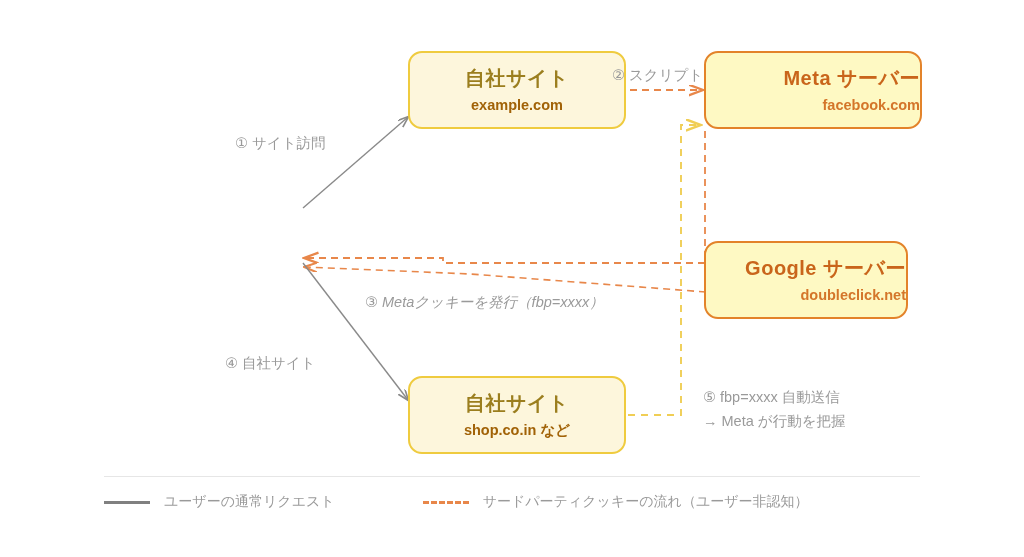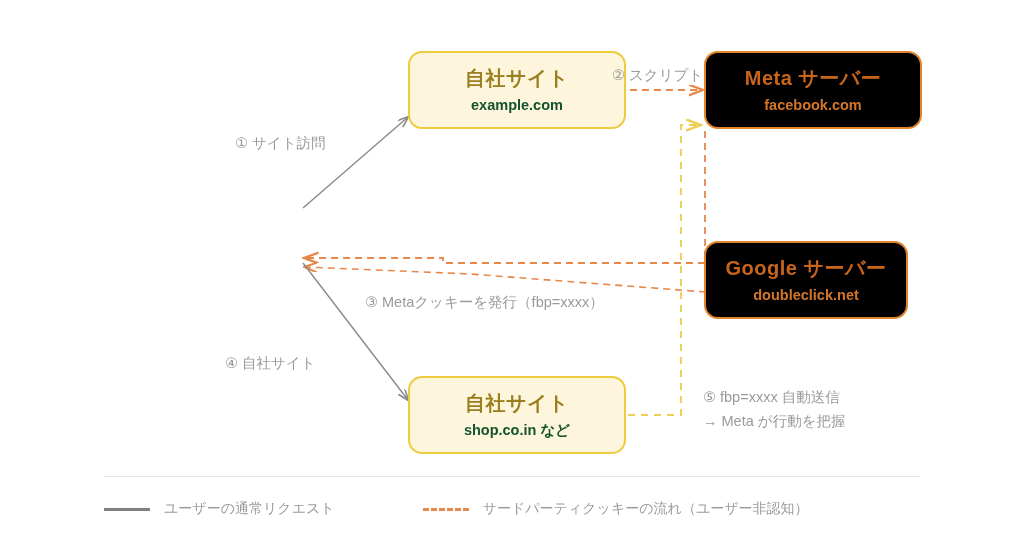--- a/index.html
+++ b/index.html
@@ -42,49 +42,50 @@
     line-height: 1.25;
   }
   .node .sub {
     font-size: 14.5px;
     font-weight: bold;
     margin-top: 6px;
     line-height: 1.2;
   }
   
   .node.orange {
-    background: #000000;
+    background: #fef9c3;
     border: 2.5px solid #e3832a;
+    align-items: flex-end;
   }
   .node.orange .title { color: #c9651b; }
   .node.orange .sub   { color: #d4762a; }
   
   .node.yellow {
     background: #fdf6dc;
     border: 2.5px solid #efcb3f;
   }
   .node.yellow .title { color: #9b7e1e; }
-  .node.yellow .sub   { color: #14532d; text-align: right; }
+  .node.yellow .sub   { color: #a16207; text-align: right; }
 
   .edge-label {
     position: absolute;
     color: #9a9a9a;
     font-size: 14.5px;
     line-height: 1.55;
     white-space: pre;
   }
   .legend {
     position: absolute;
     left: 104px;
     top: 476px;
     width: 816px;
     border-top: 1px solid #e6e6e6;
     display: flex;
     align-items: center;
-    padding-top: 23px;
+    padding-top: 16px;
   }
   .legend-item {
     display: flex;
     align-items: center;
   }
   .legend-item + .legend-item { margin-left: 88px; align-items: center; }
   .legend-label {
     font-size: 14px;
     color: #9a9a9a;
     margin-left: 14px;
@@ -149,21 +150,21 @@
 
   <div class="node yellow" style="left:408px; top:376px; width:218px; height:78px;">
     <div class="title">自社サイト</div>
     <div class="sub">shop.co.in など</div>
   </div>
 
   <div class="edge-label" style="left:235px; top:132px;">① サイト訪問</div>
 
   <div class="edge-label" style="left:612px; top:64px;text-align:center;">② スクリプト</div>
 
-  <div class="edge-label" style="left:365px; top:291px;">③ Metaクッキーを発行（fbp=xxxx）</div>
+  <div class="edge-label" style="left:365px; top:291px;font-style:italic;">③ Metaクッキーを発行（fbp=xxxx）</div>
 
   <div class="edge-label" style="left:225px; top:352px;">④ 自社サイト</div>
 
   <div class="edge-label" style="left:703px; top:410px;">→ Meta が行動を把握</div>
 
   <div class="edge-label" style="left:703px; top:386px;">⑤ fbp=xxxx 自動送信</div>
 
   <div class="legend">
     <div class="legend-item">
       <span class="swatch-solid"></span>

